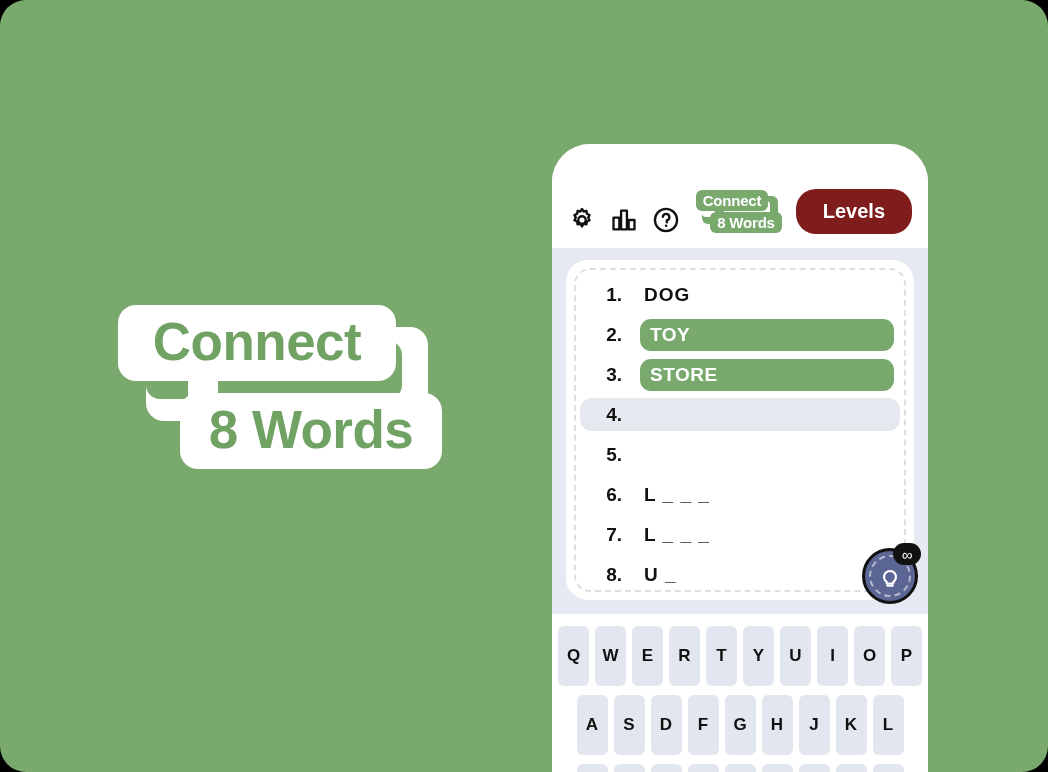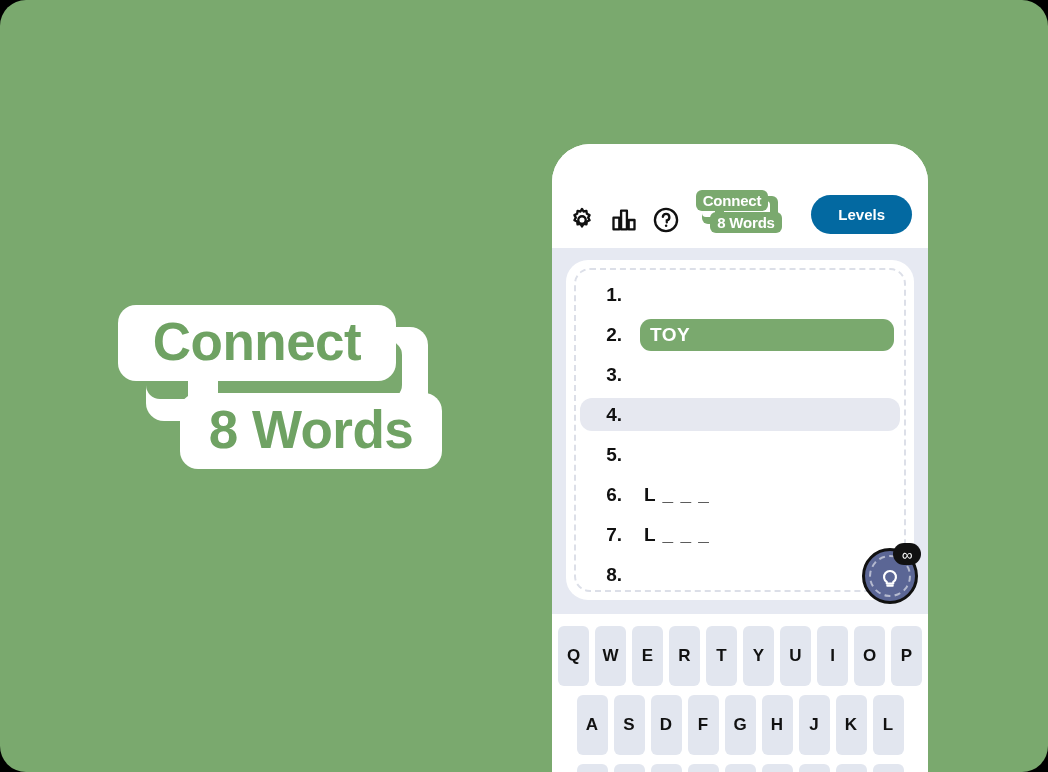--- a/index.html
+++ b/index.html
@@ -121,24 +121,24 @@
   #mini-box-top { left: 0; top: 0; width: 72px; height: 21px; }
   #mini-box-bottom { left: 14px; top: 22px; width: 72px; height: 21px; }
   .mini-link { position: absolute; background: #7aa96e; z-index: 1; }
   #mini-link-right { left: 64px; top: 6px; width: 18px; height: 26px; border-radius: 0 6px 6px 0; }
   #mini-link-right-cut { position: absolute; left: 64px; top: 11px; width: 10px; height: 16px; background: #fff; border-radius: 0 4px 4px 0; z-index: 2; }
   #mini-link-left { left: 6px; top: 18px; width: 22px; height: 16px; border-radius: 0 0 0 6px; }
   #mini-link-left-cut { position: absolute; left: 6px; top: 18px; width: 13px; height: 9px; background: #fff; border-radius: 0 0 0 4px; z-index: 2; }
 
   #levels-button {
     margin-left: auto;
-    background: #0369a1;
+    background: #7f1d1d;
     color: #ffffff;
     font-weight: 700;
-    font-size: 15px;
+    font-size: 20px;
     border: none;
     border-radius: 20px;
     padding: 11px 27px;
     cursor: pointer;
     font-family: inherit;
   }
 
   
   #phone-body {
     position: relative;
@@ -305,44 +305,47 @@
 
       <button id="levels-button">Levels</button>
     </div>
 
     <div id="phone-body">
       <div id="word-card">
         <div id="word-card-dash"></div>
         <div id="word-list">
             <div class="word-row">
               <div class="row-num">1.</div>
+              <div class="row-word">DOG</div>
             </div>
             <div class="word-row">
               <div class="row-num">2.</div>
               <div class="row-word solved">TOY</div>
             </div>
             <div class="word-row">
               <div class="row-num">3.</div>
+              <div class="row-word solved">STORE</div>
             </div>
             <div class="word-row active">
               <div class="row-num">4.</div>
             </div>
             <div class="word-row">
               <div class="row-num">5.</div>
             </div>
             <div class="word-row">
               <div class="row-num">6.</div>
               <div class="row-word">L _ _ _</div>
             </div>
             <div class="word-row">
               <div class="row-num">7.</div>
               <div class="row-word">L _ _ _</div>
             </div>
             <div class="word-row">
               <div class="row-num">8.</div>
+              <div class="row-word">U _</div>
             </div>
           </div>
       </div>
 
       <div id="hint-fab">
         <svg width="26" height="26" viewBox="0 0 24 24" fill="none" stroke="#ffffff" stroke-width="2" stroke-linecap="round" stroke-linejoin="round">
           <path d="M9 17.5a5.5 5.5 0 1 1 6 0v1.5h-6z"></path>
           <line x1="9.5" y1="21" x2="14.5" y2="21"></line>
         </svg>
         <span id="hint-badge">∞</span>

